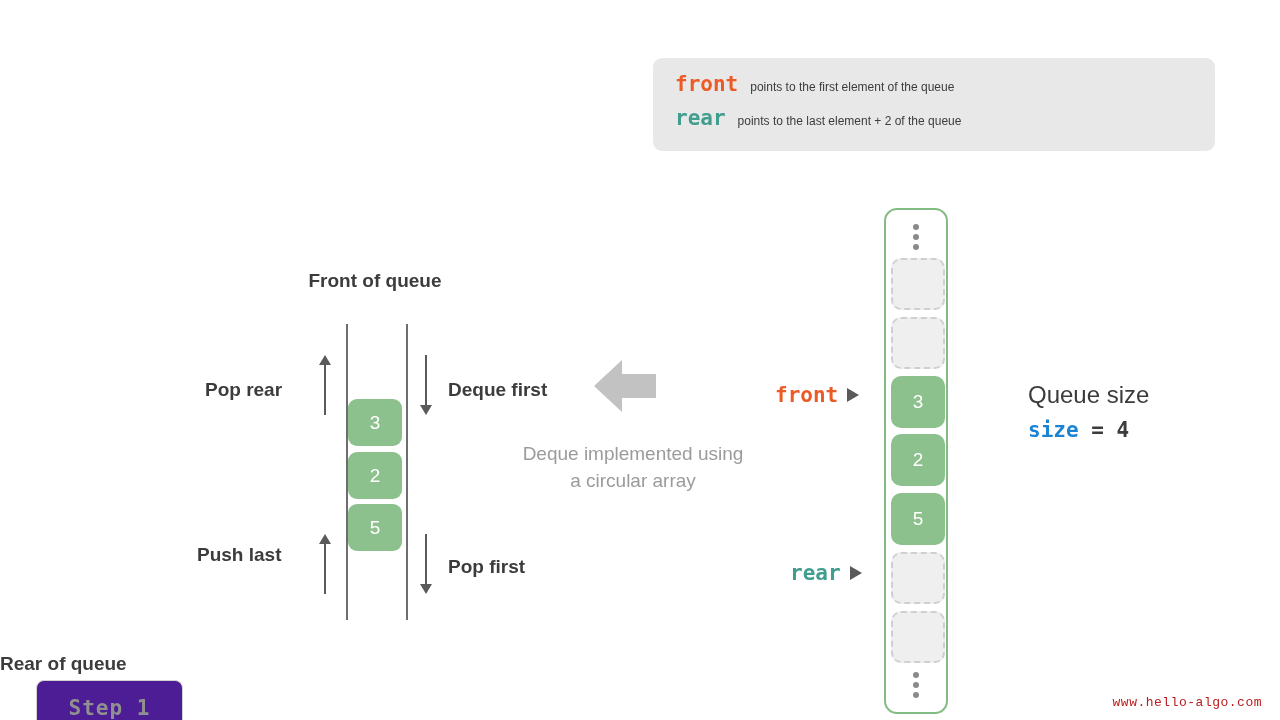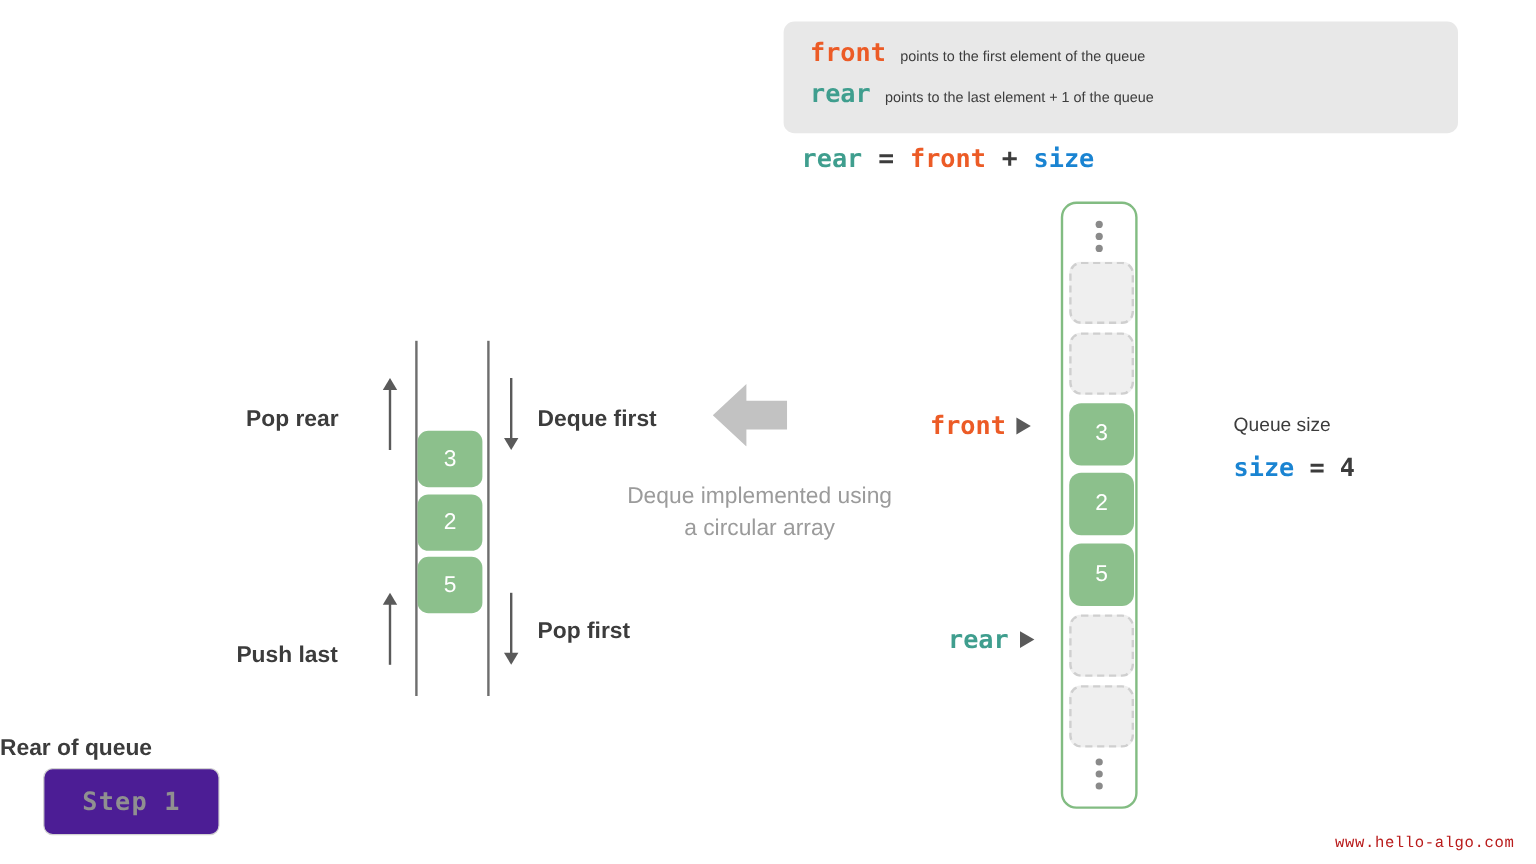--- a/index.html
+++ b/index.html
@@ -11,20 +11,21 @@
     width: 1280px;
     height: 720px;
     position: relative;
     overflow: hidden;
     font-family: "Liberation Sans", sans-serif;
     -webkit-font-smoothing: antialiased;
   }
   .stage {
     position: absolute;
     inset: 0;
+    margin-top: 40px;
   }
 
   
   #legend-box {
     position: absolute;
     left: 653px;
     top: 18px;
     width: 562px;
     height: 93px;
     background: #e8e8e8;
@@ -115,21 +116,21 @@
 
   .op-label {
     position: absolute;
     font-size: 19px;
     font-weight: bold;
     color: #3c3c3c;
     white-space: nowrap;
   }
   #label-pop-first  { left: 205px; top: 339px; }
   #label-push-first { left: 448px; top: 339px; }
-  #label-push-last  { left: 197px; top: 536px; }
+  #label-push-last  { left: 197px; top: 504px; }
   #label-pop-last   { left: 448px; top: 516px; }
 
   .thin-arrow { position: absolute; width: 14px; }
   .thin-arrow .shaft {
     position: absolute;
     left: 6px;
     width: 2px;
     background: #5a5a5a;
   }
   .thin-arrow .head {
@@ -247,21 +248,21 @@
   #ptr-rear  .ptr-name { color: #3f9e8e; }
 
   
   #queue-size-block {
     position: absolute;
     left: 1028px;
     top: 340px;
     white-space: nowrap;
   }
   #queue-size-title {
-    font-size: 16px;
+    font-size: 24px;
     color: #3c3c3c;
     line-height: 30px;
   }
   #queue-size-expr {
     font-family: "DejaVu Sans Mono", "Liberation Mono", monospace;
     font-weight: bold;
     font-size: 21px;
     color: #3c3c3c;
     line-height: 32px;
     margin-top: 4px;
@@ -303,32 +304,26 @@
 
 <div class="stage">
 
   <div id="legend-box">
     <div class="legend-line">
       <span class="kw kw-front">front</span>
       <span class="legend-text">points to the first element of the queue</span>
     </div>
     <div class="legend-line">
       <span class="kw kw-rear">rear</span>
-      <span class="legend-text">points to the last element + 1 of the queue</span>
+      <span class="legend-text">points to the last element + 2 of the queue</span>
     </div>
   </div>
 
-  <div id="formula">
-    <span class="kw kw-rear">rear</span>
-    <span class="op">=</span>
-    <span class="kw kw-front">front</span>
-    <span class="op">+</span>
-    <span class="kw kw-size">size</span>
-  </div>
-
+
+  <div id="front-of-queue-label">Front of queue</div>
   <div id="rear-of-queue-label">Rear of queue</div>
 
   <div class="channel-line" id="channel-line-left"></div>
   <div class="channel-line" id="channel-line-right"></div>
 
   <div class="deque-cell" id="deque-cell-0">3</div>
   <div class="deque-cell" id="deque-cell-1">2</div>
   <div class="deque-cell" id="deque-cell-2">5</div>
 
   <div class="op-label" id="label-pop-first">Pop rear</div>

